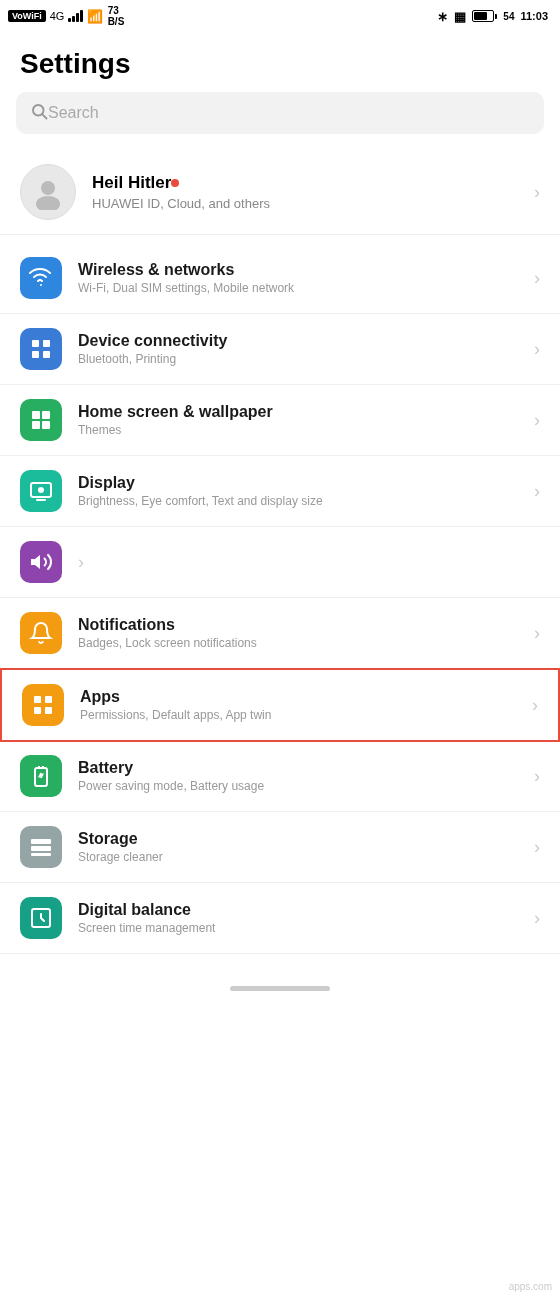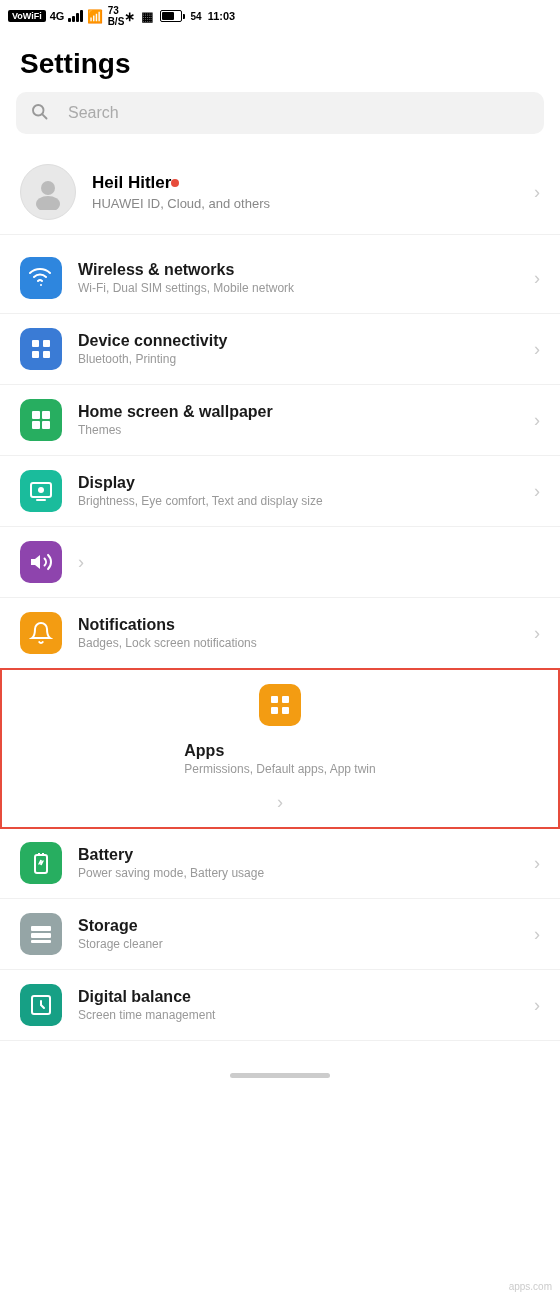--- a/index.html
+++ b/index.html
@@ -9,20 +9,21 @@
       min-height: 1300px;
       background: #ffffff;
       font-family: 'Helvetica Neue', Arial, sans-serif;
       position: relative;
       overflow-x: hidden;
     }
 
     
     .status-bar {
       display: flex;
+      justify-content: space-between;
       align-items: center;
       padding: 6px 12px 6px 8px;
       background: #ffffff;
       height: 32px;
     }
     .status-left {
       display: flex;
       align-items: center;
       gap: 4px;
       font-size: 11px;
@@ -93,21 +94,21 @@
     }
 
     
     .search-bar {
       margin: 0 16px 16px 16px;
       background: #f2f2f2;
       border-radius: 10px;
       display: flex;
       align-items: center;
       padding: 10px 14px;
-      gap: 20px;
+      gap: 0;
     }
     .search-icon-wrap {
       color: #999;
       font-size: 16px;
     }
     .search-input-text {
       font-size: 16px;
       color: #aaa;
     }
 
@@ -171,21 +172,20 @@
       gap: 16px;
       background: #fff;
       position: relative;
       cursor: pointer;
     }
 
     .settings-item.highlighted {
       border: 2.5px solid #e74c3c;
       margin: -1px 0;
       z-index: 1;
-      flex-direction: column;
     }
 
     .item-icon {
       width: 42px;
       height: 42px;
       border-radius: 10px;
       display: flex;
       align-items: center;
       justify-content: center;
       flex-shrink: 0;
@@ -245,21 +245,21 @@
       height: 24px;
       fill: white;
     }
   </style>
 </head>
 <body>
 
 <div class="status-bar">
   <div class="status-left">
     <span class="wifi-box">VoWiFi</span>
-    <span style="font-size:11px;font-weight:700;">4G</span>
+    <span style="font-size:11px;font-weight:400;">4G</span>
 
     <div class="signal-bars">
       <div class="bar" style="height:4px;"></div>
       <div class="bar" style="height:6px;"></div>
       <div class="bar" style="height:9px;"></div>
       <div class="bar" style="height:12px;"></div>
     </div>
 
     <span style="font-size:13px;">📶</span>
     <span style="font-size:10px;line-height:1.1;">73<br>B/S</span>

